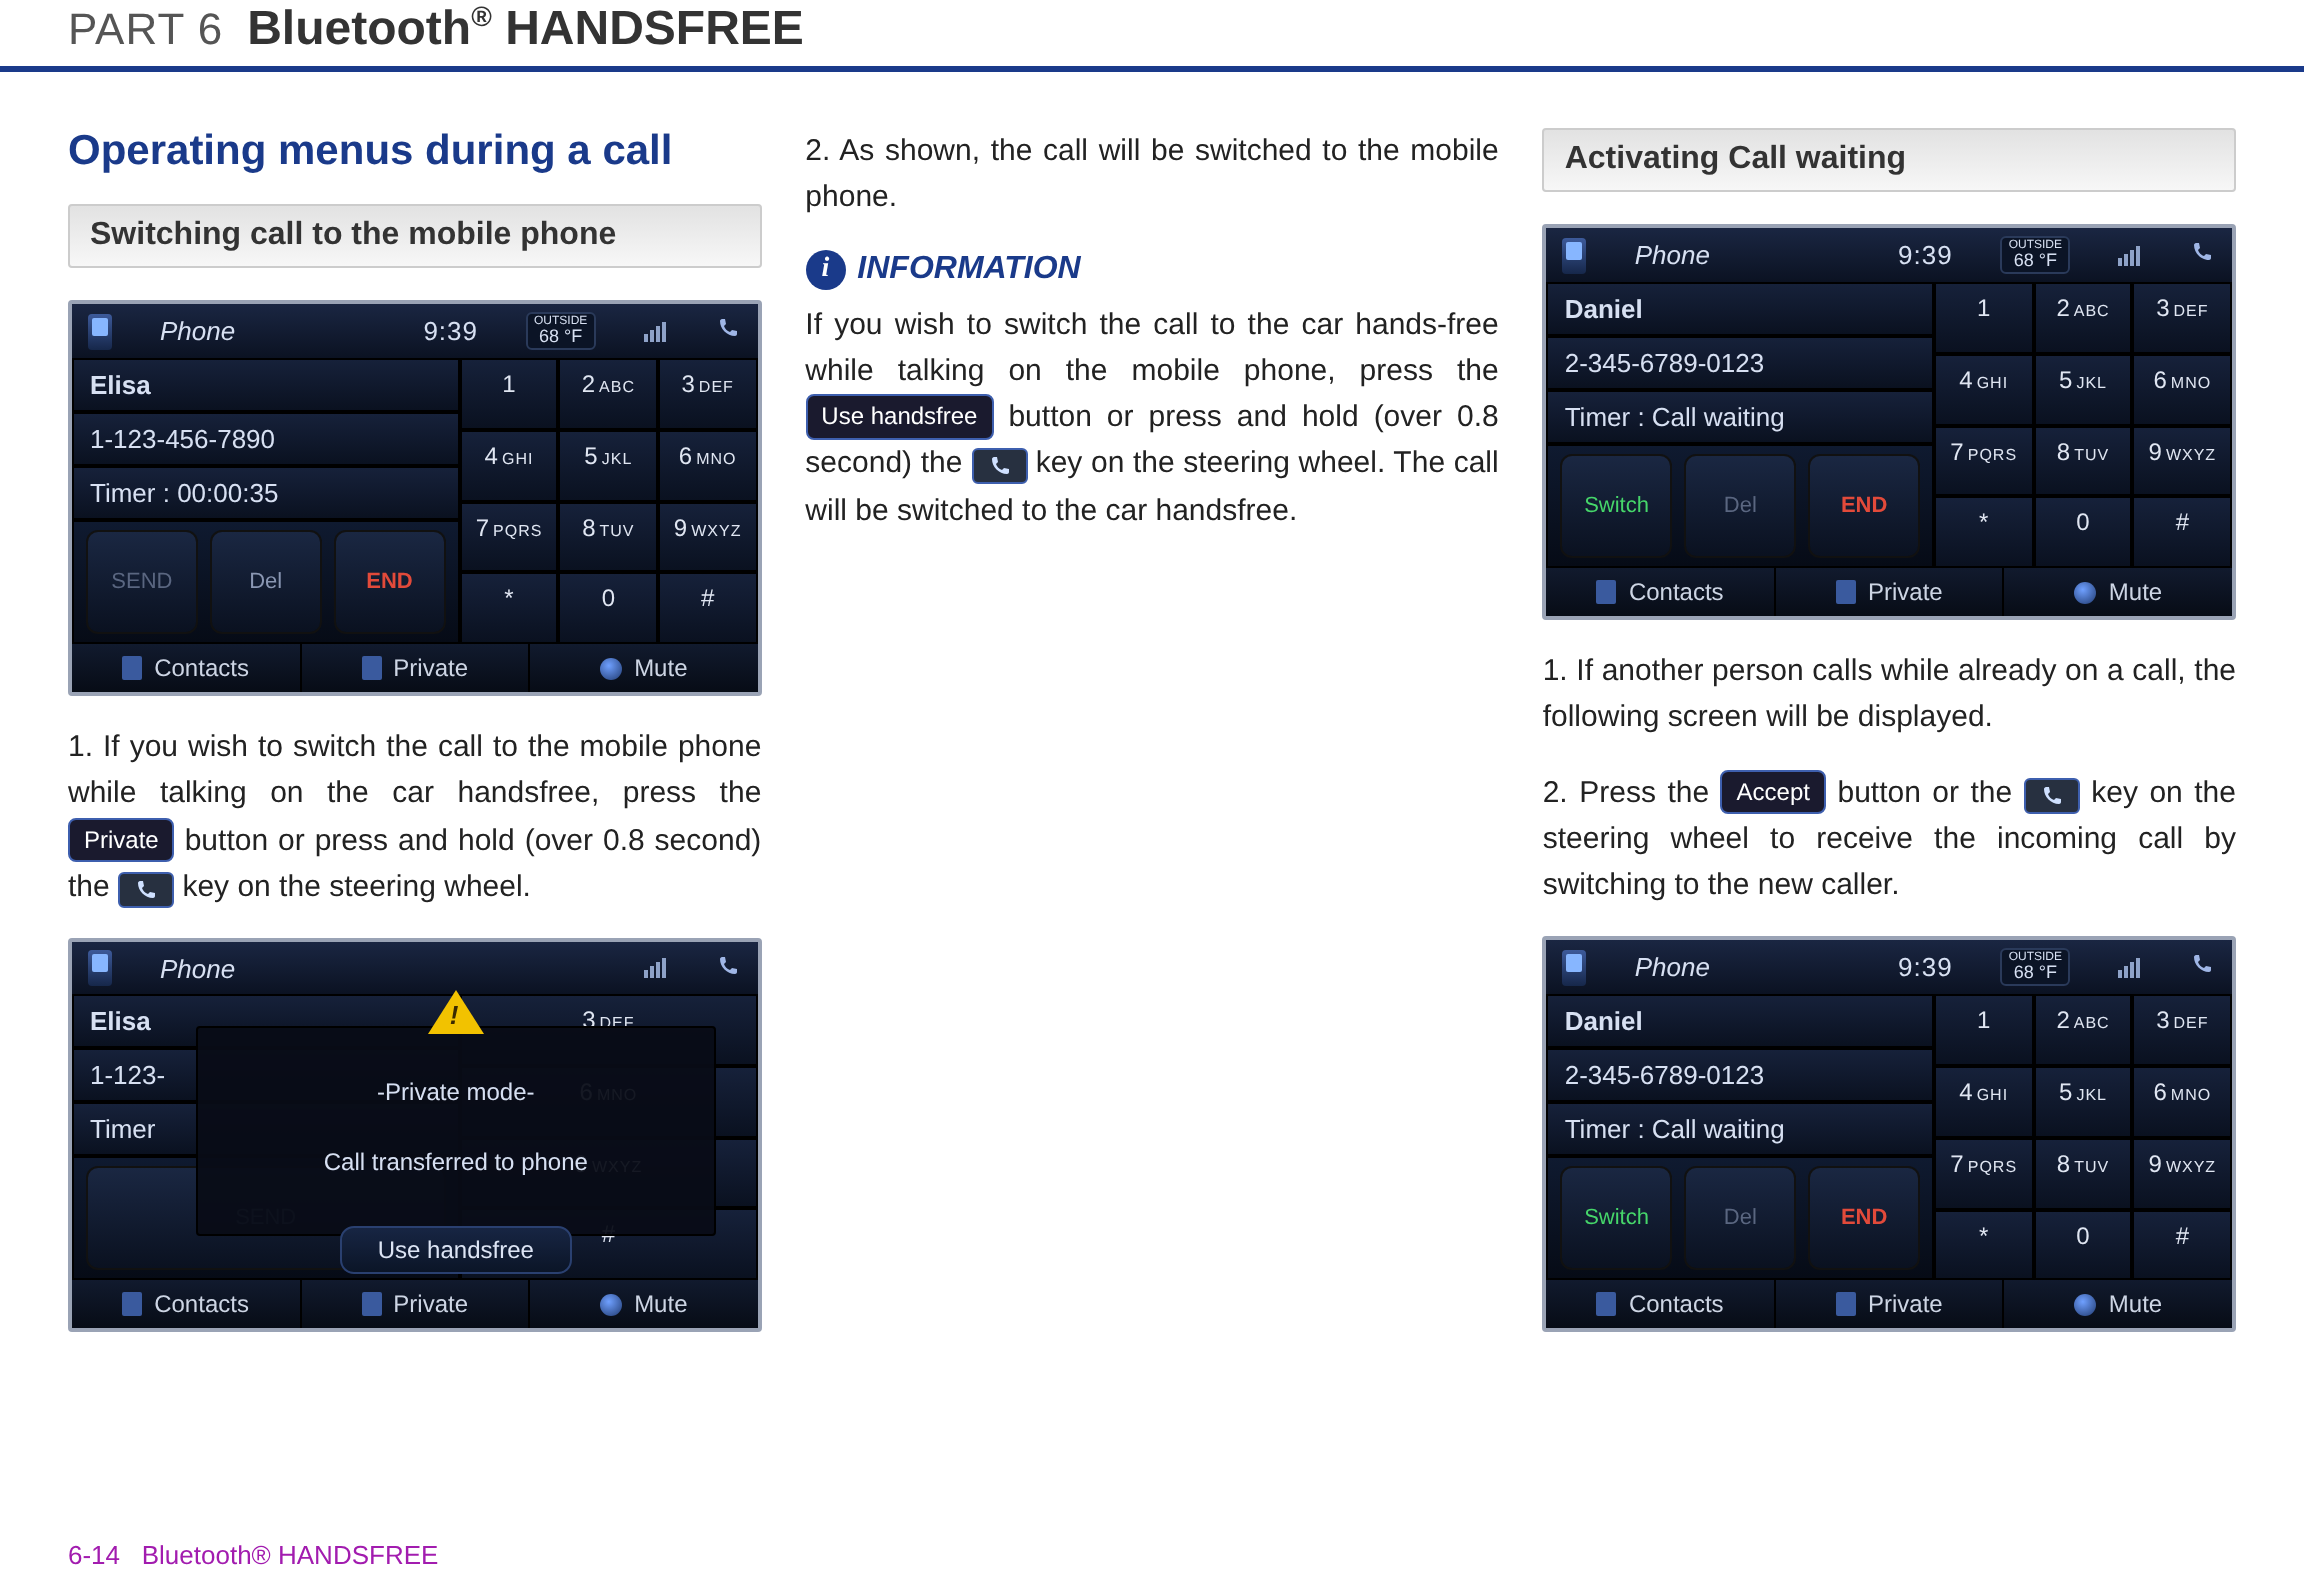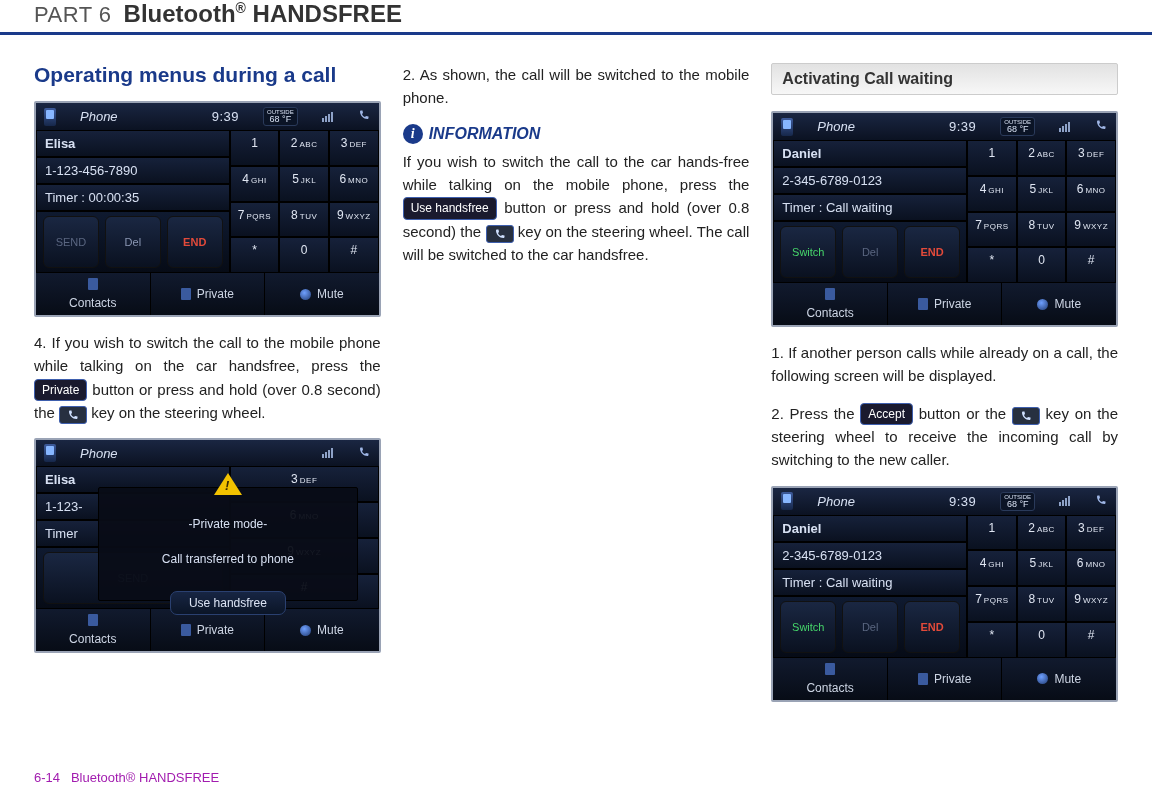--- a/index.html
+++ b/index.html
@@ -225,21 +225,21 @@
     text-align: center;
     padding: 5px 0;
     font-size: 12px;
     color: #cdd5e4;
     border-left: 1px solid #000;
     display: flex;
     align-items: center;
     justify-content: center;
     gap: 6px;
   }
-  .dev-bottom .tab:first-child { border-left: none; flex-direction: column; }
+  .dev-bottom .tab:first-child { border-left: none; }
   .mini-ico {
     width: 10px; height: 12px;
     background: #3a5a9e;
     border-radius: 1px;
     display: inline-block;
   }
   .mini-ico.round {
     border-radius: 50%;
     width: 11px; height: 11px;
     background: radial-gradient(circle at 40% 35%, #6fa0ff, #203a70);
@@ -309,20 +309,21 @@
   <span class="part">PART 6</span>
   <span class="title">
     <span>Bluetooth</span><span class="reg">®</span><span> HANDSFREE</span>
   </span>
 </div>
 
 <div class="columns">
 
   <div class="col">
     <h2 class="section-title">Operating menus during a call</h2>
+    <div class="sub-heading">Switching call to the mobile phone</div>
 
     <div class="device">
       <div class="dev-status">
         <span class="phone-ico"></span>
         <span>Phone</span>
         <span class="spacer"></span>
         <span class="clock">9:39</span>
         <span class="temp">
           <div style="font-size:6px">OUTSIDE</div>
           <div>68 °F</div>
@@ -375,21 +376,21 @@
             <span>Private</span>
           </div>
         <div class="tab">
             <span class="mini-ico round"></span>
             <span>Mute</span>
           </div>
       </div>
     </div>
 
     <p class="body">
-      <span>4. If you wish to switch the call to the mobile phone while talking on the car handsfree, press the </span><span class="btn-chip">Private</span><span> button or press and hold (over 0.8 second) the </span><span class="key-chip">
+      <span>1. If you wish to switch the call to the mobile phone while talking on the car handsfree, press the </span><span class="btn-chip">Private</span><span> button or press and hold (over 0.8 second) the </span><span class="key-chip">
           <svg width="16" height="12" viewBox="0 0 24 24">
             <path fill="#cfe0ff" d="M6 3c-1 0-2 1-2 2 0 8 7 15 15 15 1 0 2-1 2-2v-3l-5-1-2 2c-3-1-5-3-6-6l2-2-1-5H6z"></path>
           </svg>
         </span><span> key on the steering wheel.</span>
     </p>
 
     <div class="device dev-overlay-wrap">
       <div class="dev-status">
         <span class="phone-ico"></span>
         <span>Phone</span>

